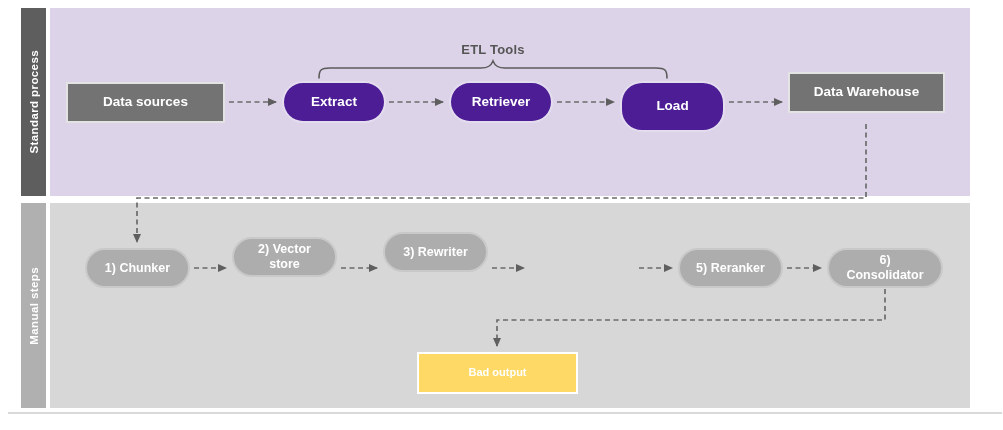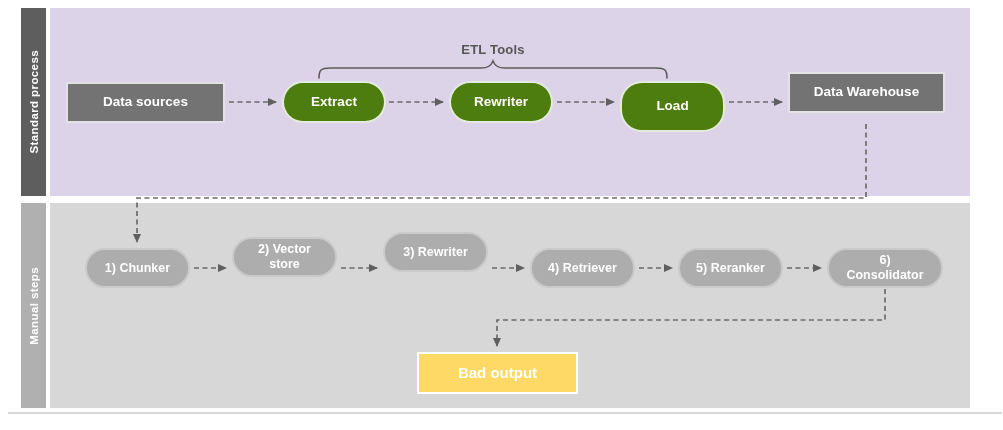--- a/index.html
+++ b/index.html
@@ -23,23 +23,23 @@
   .brace{stroke:#5b5b5b;stroke-width:1.6;fill:none;stroke-linecap:round;}
   .etl-label{
     position:absolute;left:423px;top:42px;width:140px;text-align:center;
     color:#555555;font-weight:bold;font-size:13px;letter-spacing:.2px;
   }
   .node{
     position:absolute;box-sizing:border-box;display:flex;align-items:center;justify-content:center;
     text-align:center;color:#ffffff;font-weight:bold;line-height:1.2;
   }
   .box{background:#737373;border:2px solid rgba(255,255,255,.8);font-size:13.5px;}
-  .pill{background:#4d7c0f;border:2px solid rgba(255,255,255,.85);border-radius:22px;font-size:13.5px;}
+  .pill{background:#4c1d95;border:2px solid rgba(255,255,255,.85);border-radius:22px;font-size:13.5px;}
   .mpill{background:#ADADAD;border:2px solid #c9c9c9;border-radius:21px;font-size:12.5px;padding:0 13px;}
-  .result{background:#FFD966;border:2px solid #ffffff;font-size:15px;}
+  .result{background:#FFD966;border:2px solid #ffffff;font-size:11px;}
   .n-data-sources{left:66px;top:82px;width:159px;height:41px;}
   .n-extract{left:282px;top:81px;width:104px;height:42px;}
   .n-transform{left:449px;top:81px;width:104px;height:42px;}
   .n-load{left:620px;top:81px;width:105px;height:51px;}
   .n-data-warehouse{left:788px;top:72px;width:157px;height:41px;}
   .n-chunker{left:85px;top:248px;width:105px;height:40px;}
   .n-vector-store{left:232px;top:237px;width:105px;height:40px;}
   .n-rewriter{left:383px;top:232px;width:105px;height:40px;}
   .n-retriever{left:530px;top:248px;width:105px;height:40px;}
   .n-reranker{left:678px;top:248px;width:105px;height:40px;}
@@ -79,26 +79,25 @@
     <path class="dash" marker-end="url(#arrow)" d="M639 268 H672"></path>
     <path class="dash" marker-end="url(#arrow)" d="M787 268 H821"></path>
     <path class="dash" marker-end="url(#arrow)" d="M885 289 V320 H497 V346"></path>
     <path class="brace" d="M319 78 C319 70 321 68 330 68 L481 68 C488 68 491 66 493 61 C495 66 498 68 505 68 L656 68 C665 68 667 70 667 78"></path>
   </svg>
 
   <div class="etl-label">ETL Tools</div>
 
   <div class="node box n-data-sources">Data sources</div>
   <div class="node pill n-extract">Extract</div>
-  <div class="node pill n-transform">Rewriter</div>
+  <div class="node pill n-transform">Retriever</div>
   <div class="node pill n-load">Load</div>
   <div class="node box n-data-warehouse">Data Warehouse</div>
 
   <div class="node mpill n-chunker">1) Chunker</div>
   <div class="node mpill n-vector-store">2) Vector store</div>
   <div class="node mpill n-rewriter">3) Rewriter</div>
-  <div class="node mpill n-retriever">4) Retriever</div>
   <div class="node mpill n-reranker">5) Reranker</div>
   <div class="node mpill n-consolidator">6) Consolidator</div>
   <div class="node result n-bad-output">Bad output</div>
 
   <div class="separator"></div>
 </div>
 
 </body></html>

